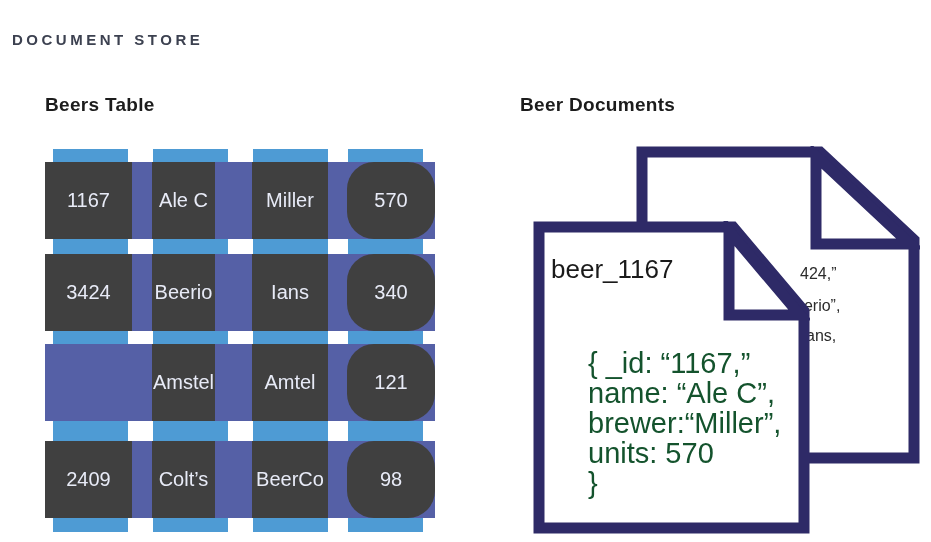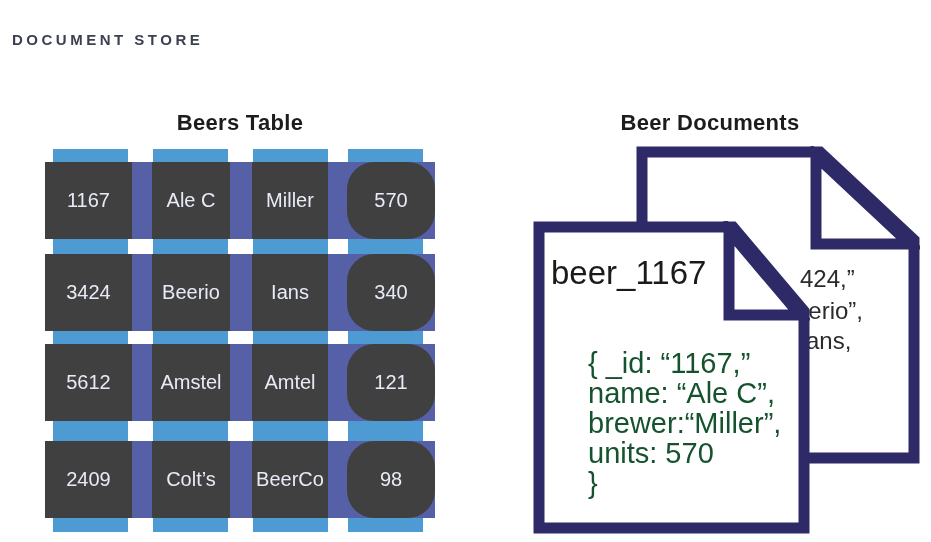--- a/index.html
+++ b/index.html
@@ -12,23 +12,23 @@
     margin-top:24px;
   }
   
   .header-title{
     position:absolute;left:12px;top:7px;
     font-size:15px;font-weight:700;letter-spacing:3.5px;
     color:#3c4150;
   }
   
   .section-heading{
-    position:absolute;top:86px;
-    font-size:22px;font-weight:600;color:#1c1c1c;
-    text-align:center;letter-spacing:0.3px;
+    position:absolute;top:70px;
+    font-size:19px;font-weight:600;color:#1c1c1c;
+    letter-spacing:0.3px;
   }
   .heading-left{left:45px;width:390px;}
   .heading-right{left:520px;width:380px;}
 
   
   .table-viz{position:absolute;left:45px;top:125px;width:390px;height:383px;}
   .col-strip{position:absolute;top:0;height:100%;width:75px;background:#4e9bd4;}
   .col-strip.c0{left:8px;}
   .col-strip.c1{left:108px;}
   .col-strip.c2{left:208px;}
@@ -38,37 +38,37 @@
   .row-band.r1{top:105px;text-align:right;}
   .row-band.r2{top:195px;}
   .row-band.r3{top:292px;}
   .cell{
     position:absolute;top:0;height:100%;
     background:#404040;color:#e8ebf7;
     display:flex;align-items:center;justify-content:center;
     font-size:20px;
   }
   .cell-c0{left:0;width:87px;}
-  .cell-c1{left:107px;width:78px;}
+  .cell-c1{left:107px;width:63px;}
   .cell-c2{left:207px;width:76px;}
   .cell-c3{left:302px;width:88px;border-radius:27px;}
 
   
   .doc-svg{position:absolute;}
   .back-doc-svg{left:636px;top:122px;z-index:1;}
   .back-fragments{position:absolute;left:636px;top:122px;width:284px;height:318px;z-index:2;}
-  .fragment{position:absolute;font-size:24px;color:#2b2b2b;white-space:nowrap;}
+  .fragment{position:absolute;font-size:16px;color:#2b2b2b;white-space:nowrap;}
   .fragment:nth-child(1){left:164px;top:119px;}
   .fragment:nth-child(2){left:159px;top:151px;}
   .fragment:nth-child(3){left:170px;top:181px;}
   .front-doc-svg{left:533px;top:197px;z-index:3;}
   .front-doc-text{position:absolute;left:533px;top:197px;width:277px;height:313px;z-index:4;}
   .doc-title{
     position:absolute;left:18px;top:33px;
-    font-size:33px;color:#1a1a1a;white-space:nowrap;
+    font-size:26px;color:#1a1a1a;white-space:nowrap;
   }
   .doc-body{position:absolute;left:55px;top:127px;}
   .doc-line{font-size:29px;line-height:30px;color:#14532d;white-space:nowrap;}
 </style>
 </head>
 <body>
 
 <div class="page">
 
   <div class="header-title">DOCUMENT STORE</div>
@@ -87,21 +87,20 @@
         <div class="cell cell-c2">Miller</div>
         <div class="cell cell-c3">570</div>
       </div>
     <div class="row-band r1">
         <div class="cell cell-c0">3424</div>
         <div class="cell cell-c1">Beerio</div>
         <div class="cell cell-c2">Ians</div>
         <div class="cell cell-c3">340</div>
       </div>
     <div class="row-band r2">
-        <div class="cell cell-c0">5612</div>
         <div class="cell cell-c1">Amstel</div>
         <div class="cell cell-c2">Amtel</div>
         <div class="cell cell-c3">121</div>
       </div>
     <div class="row-band r3">
         <div class="cell cell-c0">2409</div>
         <div class="cell cell-c1">Colt’s</div>
         <div class="cell cell-c2">BeerCo</div>
         <div class="cell cell-c3">98</div>
       </div>

